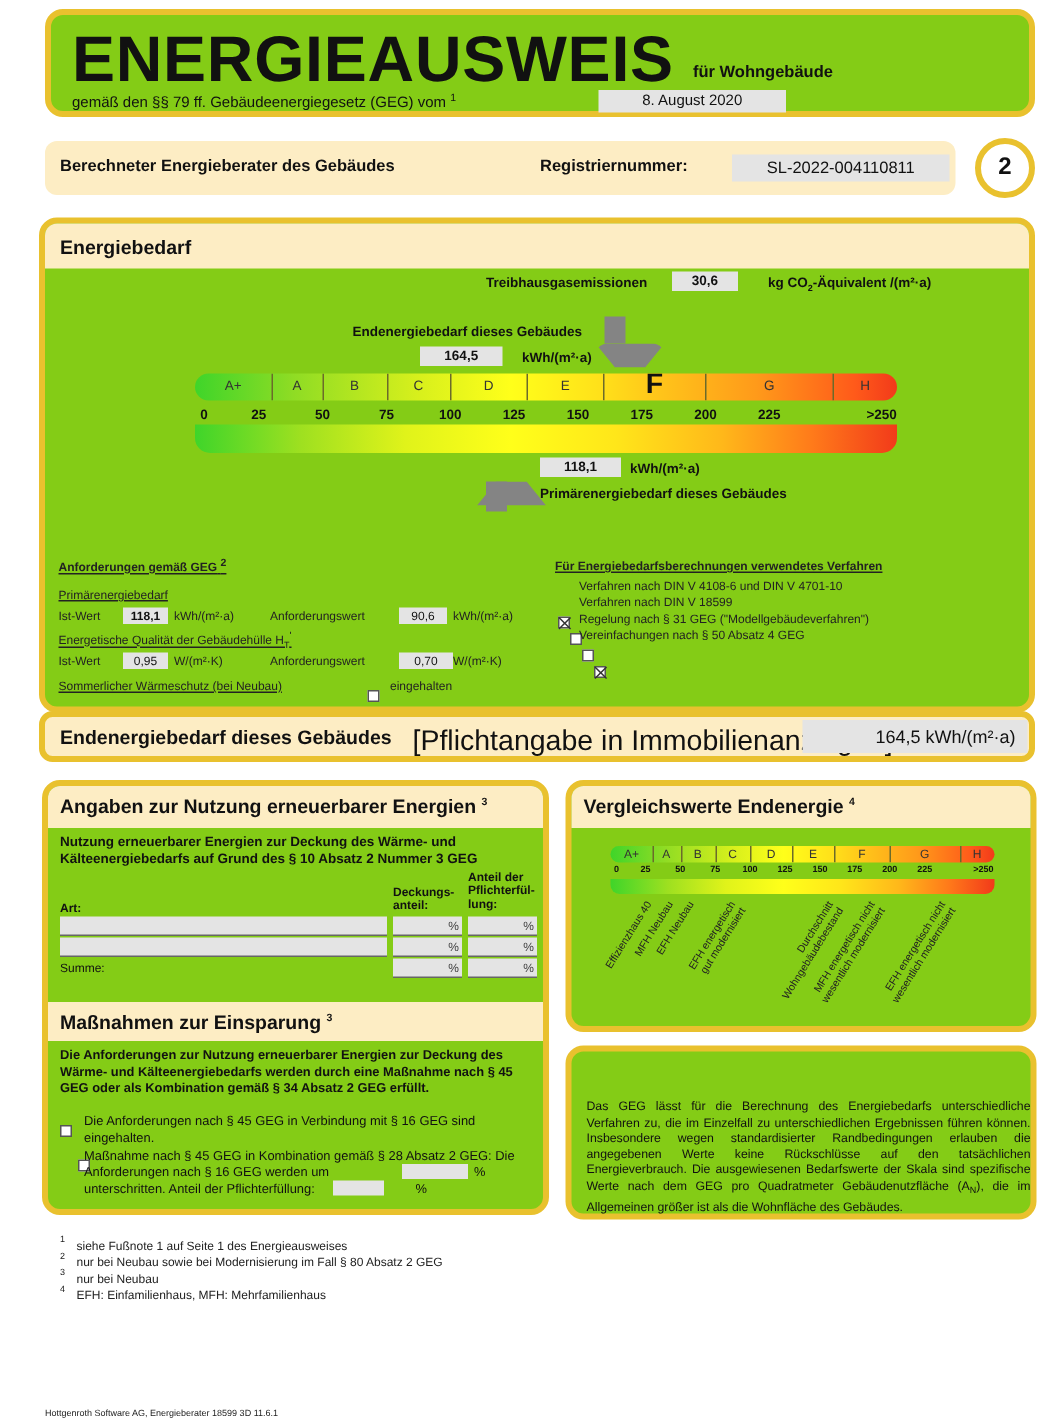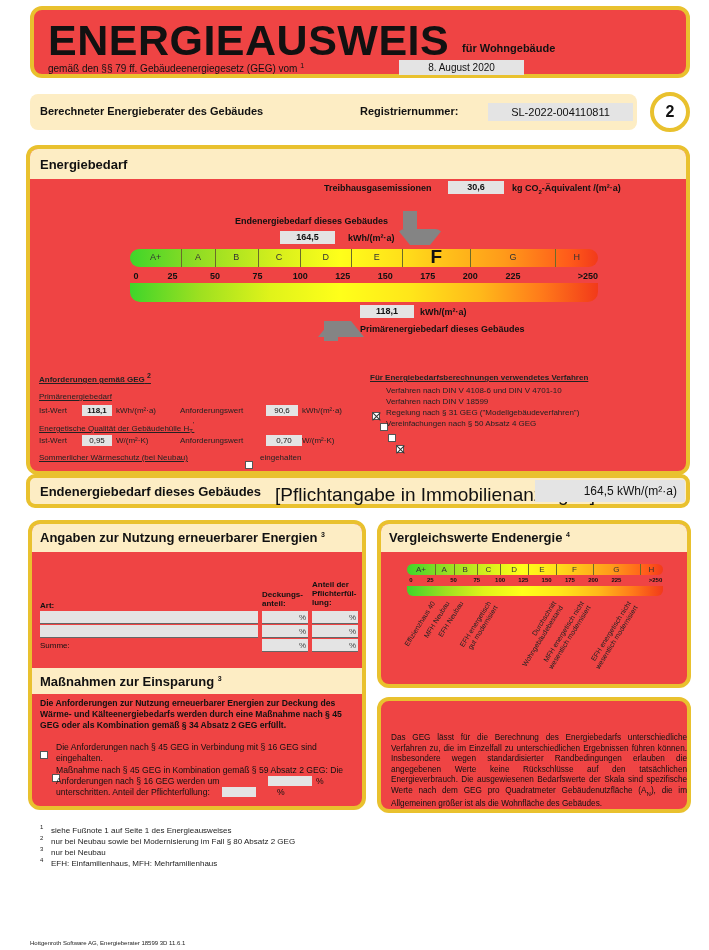--- a/index.html
+++ b/index.html
@@ -1,19 +1,19 @@
 <!DOCTYPE html>
 <html><head>
 <meta charset="utf-8">
 <style>
   * { box-sizing: border-box; margin: 0; padding: 0; }
   html, body { width: 709px; height: 950px; background: #ffffff; overflow: hidden; }
   body { font-family: "Liberation Sans", sans-serif; color: #111; position: relative; }
   .abs { position: absolute; }
-  .frame { position: absolute; border: 4px solid #e9c12e; border-radius: 12px; background: #ef4444; }
+  .frame { position: absolute; border: 4px solid #e9c12e; border-radius: 12px; background: #84cc16; }
   .frame-head { background: #fdedc4; font-weight: bold; }
   .grayfield { background: #e4e4e4; display: inline-block; }
   sup { font-size: 7px; }
   sub { font-size: 6px; }
   .u { text-decoration: underline; }
   .cb { display: inline-block; width: 8px; height: 8px; border: 1px solid #555; background: #fff; position: relative; vertical-align: -1px; }
   .cb.checked::before, .cb.checked::after { content: ""; position: absolute; left: -2px; top: 3px; width: 11px; height: 1px; background: #333; }
   .cb.checked::before { transform: rotate(45deg); }
   .cb.checked::after { transform: rotate(-45deg); }
 
@@ -101,21 +101,21 @@
   <div class="l">Berechneter Energieberater des Gebäudes</div>
   <div class="r">Registriernummer:</div>
   <div class="reg grayfield">SL-2022-004110811</div>
 </div>
 <div id="pg" class="abs">2</div>
 
 <div id="eb" class="frame">
   <div class="head frame-head">Energiebedarf</div>
 
   <div class="lbl" style="left:294px; top:34px;">Treibhausgasemissionen</div>
-  <div class="fld" style="left:418px; top:32px; width:56px;">30,6</div>
+  <div class="fld" style="left:418px; top:32px; width:44px;">30,6</div>
   <div class="lbl" style="left:482px; top:34px;">kg CO<sub>2</sub>-Äquivalent /(m²·a)</div>
 
   <div class="lbl" style="left:205px; top:67px;">Endenergiebedarf dieses Gebäudes</div>
   <div class="fld" style="left:250px; top:82px; width:55px;">164,5</div>
   <div class="lbl" style="left:318px; top:84px;">kWh/(m²·a)</div>
 
   <div id="final-arrow" class="arrow-down" style="left: 366.949px; top: 62px;">
     <div class="shaft" style="top:0; height:18px;"></div>
     <div class="head" style="top:18px;"></div>
   </div>
@@ -190,20 +190,21 @@
 </div>
 
 <div id="ee" class="abs frame-wrap" style="border:4px solid #e9c12e; height:34px; top:474px;">
   <div class="l">Endenergiebedarf dieses Gebäudes</div>
   <div class="m">[Pflichtangabe in Immobilienanzeigen]</div>
   <div class="v">164,5 kWh/(m²·a)</div>
 </div>
 
 <div id="ren" class="frame">
   <div class="head frame-head"><span>Angaben zur Nutzung erneuerbarer Energien</span> <sup>3</sup></div>
+  <div class="bodytxt" style="left:8px; top:32px; width:320px; font-weight:bold;">Nutzung erneuerbarer Energien zur Deckung des Wärme- und Kälteenergiebedarfs auf Grund des § 10 Absatz 2 Nummer 3 GEG</div>
   <div class="bodytxt" style="left:8px; top:76px; font-size:8px; font-weight:bold;">Art:</div>
   <div class="bodytxt" style="left:230px; top:66px; font-size:8px; font-weight:bold; white-space:pre; line-height:9px;">Deckungs-
 anteil:</div>
   <div class="bodytxt" style="left:280px; top:56px; font-size:8px; font-weight:bold; white-space:pre; line-height:9px;">Anteil der
 Pflichterfül-
 lung:</div>
 
   <div class="tbfld" style="left:8px; top:87px; width:218px;"></div>
   <div class="tbfld" style="left:230px; top:87px; width:46px;">%</div>
   <div class="tbfld" style="left:280px; top:87px; width:46px;">%</div>
@@ -212,21 +213,21 @@
   <div class="tbfld" style="left:280px; top:101px; width:46px;">%</div>
   <div class="bodytxt" style="left:8px; top:116px; font-size:8px;">Summe:</div>
   <div class="tbfld" style="left:230px; top:115px; width:46px;">%</div>
   <div class="tbfld" style="left:280px; top:115px; width:46px;">%</div>
 
   <div class="head2 frame-head"><span>Maßnahmen zur Einsparung</span> <sup>3</sup></div>
   <div class="bodytxt" style="left:8px; top:174px; width:318px; font-weight:bold; font-size:8.6px;">Die Anforderungen zur Nutzung erneuerbarer Energien zur Deckung des Wärme- und Kälteenergiebedarfs werden durch eine Maßnahme nach § 45 GEG oder als Kombination gemäß § 34 Absatz 2 GEG erfüllt.</div>
   <span class="cb abs" style="left:8px; top:220px;"></span>
   <div class="bodytxt" style="left:24px; top:218px; width:290px; font-size:8.6px;">Die Anforderungen nach § 45 GEG in Verbindung mit § 16 GEG sind eingehalten.</div>
   <span class="cb abs" style="left:8px; top:243px;"></span>
-  <div class="bodytxt" style="left:24px; top:241px; width:294px; font-size:8.6px;">Maßnahme nach § 45 GEG in Kombination gemäß § 59 Absatz 2 GEG: Die Anforderungen nach § 16 GEG werden um</div>
+  <div class="bodytxt" style="left:24px; top:241px; width:294px; font-size:8.6px;">Maßnahme nach § 45 GEG in Kombination gemäß § 28 Absatz 2 GEG: Die Anforderungen nach § 16 GEG werden um</div>
   <div class="tbfld" style="left:236px; top:252px; width:44px; border:none; height:10px; line-height:10px; background:#e4e4e4;"></div>
   <div class="bodytxt" style="left:284px; top:252px; font-size:8.6px;">%</div>
   <div class="bodytxt" style="left:24px; top:263px; font-size:8.6px;">unterschritten. Anteil der Pflichterfüllung:</div>
   <div class="tbfld" style="left:190px; top:263px; width:34px; border:none; height:10px; line-height:10px;"></div>
   <div class="bodytxt" style="left:245px; top:263px; font-size:8.6px;">%</div>
 </div>
 
 <div id="cmp" class="frame">
   <div class="head frame-head"><span>Vergleichswerte Endenergie</span> <sup>4</sup></div>
   <div id="c-top">

